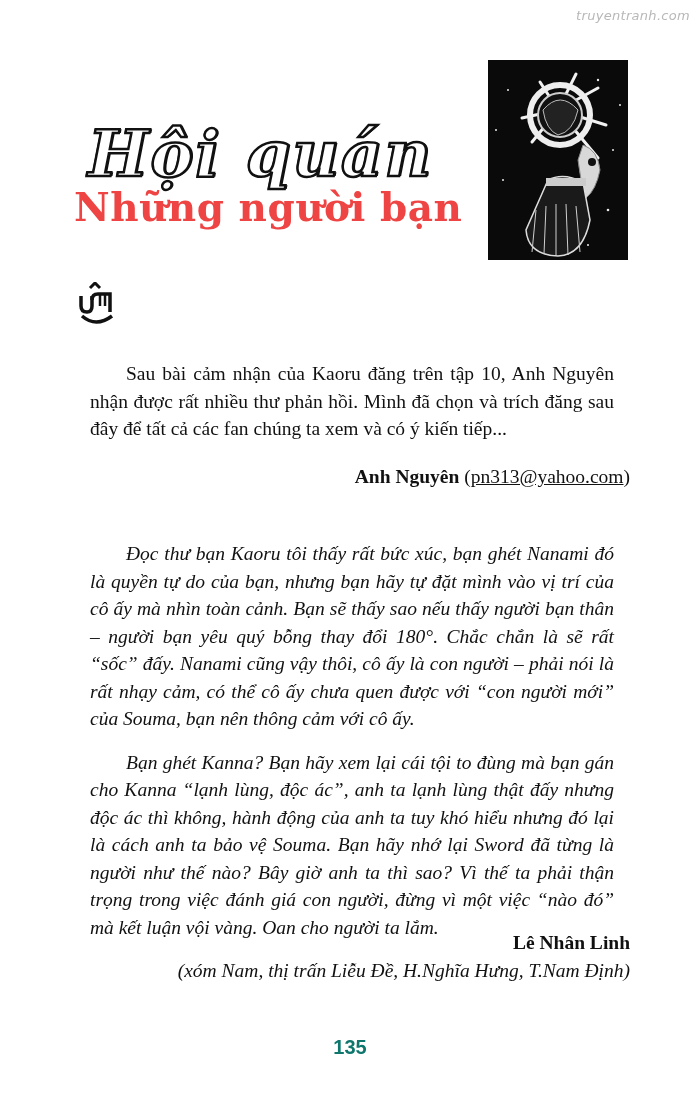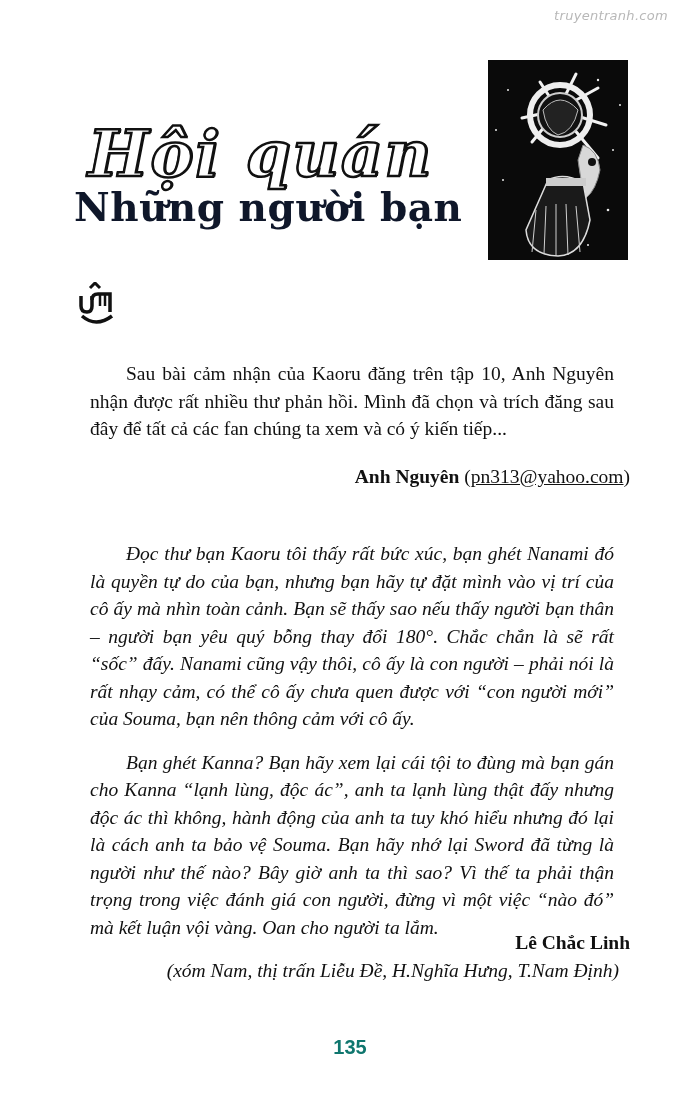--- a/index.html
+++ b/index.html
@@ -11,21 +11,21 @@
       width: 700px;
       height: 1106px;
       position: relative;
       overflow: hidden;
       font-family: "Liberation Serif", "DejaVu Serif", serif;
       color: #111111;
     }
     .watermark {
       position: absolute;
       top: 8px;
-      right: 32px;
+      right: 10px;
       font-family: "DejaVu Sans", sans-serif;
       font-style: italic;
       font-size: 13px;
       color: #b8b8b8;
       letter-spacing: 0.3px;
     }
     .title-main {
       position: absolute;
       left: 88px;
       top: 78px;
@@ -41,21 +41,21 @@
       margin-top: 44px;
     }
     .title-sub {
       position: absolute;
       left: 74px;
       top: 188px;
       font-family: "DejaVu Serif", serif;
       font-weight: bold;
       font-size: 39px;
       line-height: 1;
-      color: #0f172a;
+      color: #ef4444;
       letter-spacing: 0.5px;
     }
     .cover-image {
       position: absolute;
       left: 488px;
       top: 60px;
       width: 140px;
       height: 200px;
       background: #0a0a0a;
       overflow: hidden;
@@ -111,21 +111,21 @@
     .letter-sig {
       position: absolute;
       right: 70px;
       top: 929px;
       font-size: 19.5px;
       font-weight: bold;
       line-height: 27px;
     }
     .letter-addr {
       position: absolute;
-      right: 81px;
+      right: 70px;
       top: 957px;
       font-size: 19.5px;
       font-style: italic;
       line-height: 27px;
     }
     .page-number {
       position: absolute;
       left: 0;
       width: 700px;
       top: 1036px;
@@ -202,16 +202,16 @@
 
 <div class="intro-sig">
   <span class="name">Anh Nguyên</span><span> (</span><span class="email">pn313@yahoo.com</span><span>)</span>
 </div>
 
 <div class="text-block letter">
   <p>Đọc thư bạn Kaoru tôi thấy rất bức xúc, bạn ghét Nanami đó là quyền tự do của bạn, nhưng bạn hãy tự đặt mình vào vị trí của cô ấy mà nhìn toàn cảnh. Bạn sẽ thấy sao nếu thấy người bạn thân – người bạn yêu quý bỗng thay đổi 180°. Chắc chắn là sẽ rất “sốc” đấy. Nanami cũng vậy thôi, cô ấy là con người – phải nói là rất nhạy cảm, có thể cô ấy chưa quen được với “con người mới” của Souma, bạn nên thông cảm với cô ấy.</p>
   <p>Bạn ghét Kanna? Bạn hãy xem lại cái tội to đùng mà bạn gán cho Kanna “lạnh lùng, độc ác”, anh ta lạnh lùng thật đấy nhưng độc ác thì không, hành động của anh ta tuy khó hiểu nhưng đó lại là cách anh ta bảo vệ Souma. Bạn hãy nhớ lại Sword đã từng là người như thế nào? Bây giờ anh ta thì sao? Vì thế ta phải thận trọng trong việc đánh giá con người, đừng vì một việc “nào đó” mà kết luận vội vàng. Oan cho người ta lắm.</p>
 </div>
 
-<div class="letter-sig">Lê Chắc Linh</div>
+<div class="letter-sig">Lê Nhân Linh</div>
 <div class="letter-addr">(xóm Nam,  thị trấn Liễu Đề, H.Nghĩa Hưng, T.Nam Định)</div>
 
 <div class="page-number">135</div>
 
 </body></html>

